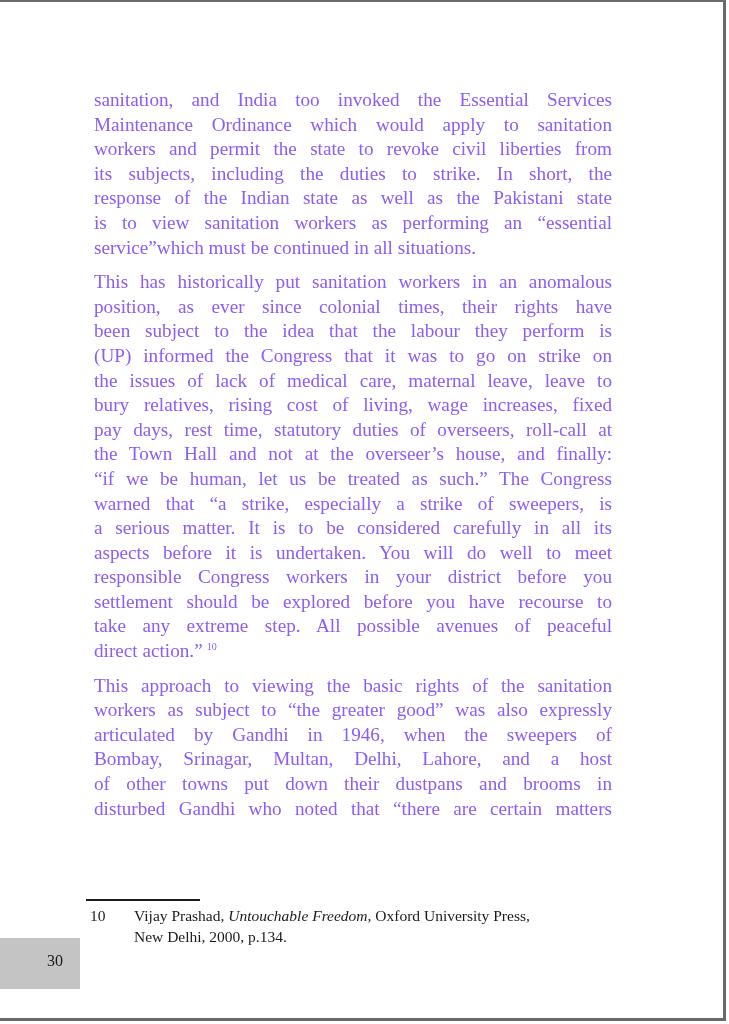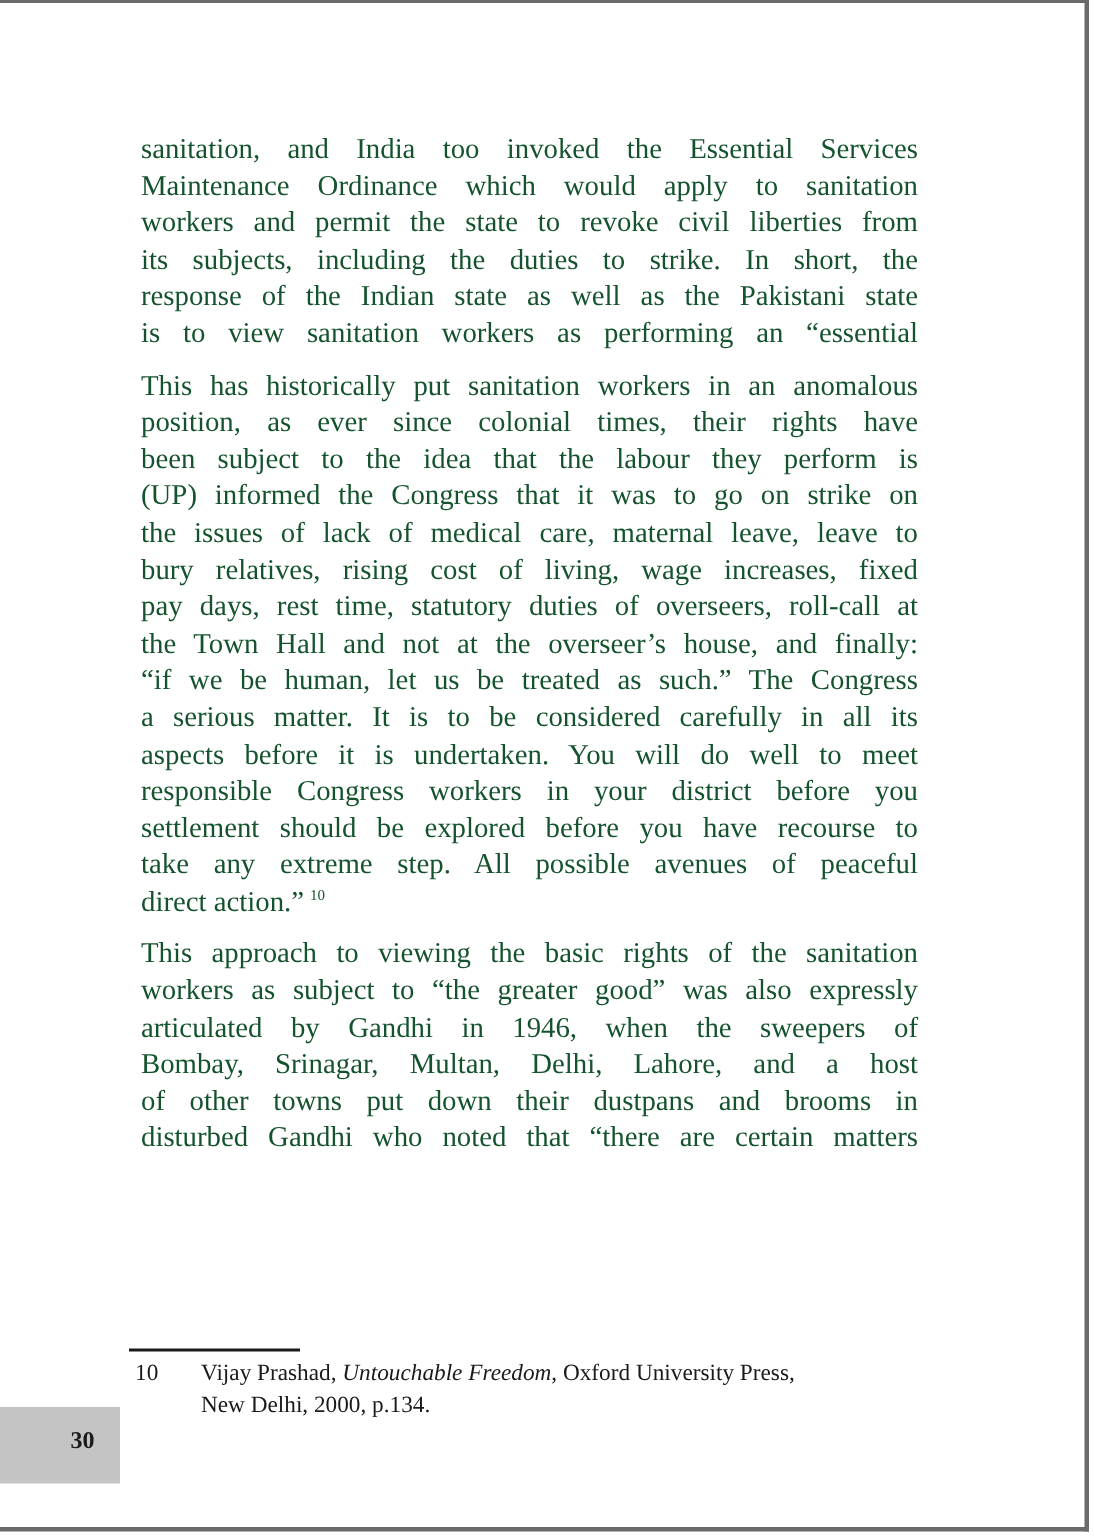--- a/index.html
+++ b/index.html
@@ -8,21 +8,21 @@
     position: absolute; left: 0; top: 0; width: 726px; height: 1021px;
     background: #ffffff;
     border-top: 2px solid #6a6a6a;
     border-right: 3px solid #6a6a6a;
     border-bottom: 3px solid #6a6a6a;
     box-sizing: border-box;
   }
   .text-column {
     position: absolute; left: 94px; top: 86px; width: 518px;
     font-family: "Liberation Serif", "DejaVu Serif", serif;
-    font-size: 19.2px; line-height: 24.6px; color: #14532d;
+    font-size: 19.2px; line-height: 24.6px; color: #8b5cf6;
   }
   .para { margin: 0 0 10px 0; text-align: justify; text-align-last: left; }
   .line { display: block; text-align: justify; text-align-last: justify; white-space: nowrap; }
   .line.last { text-align-last: left; }
   sup.fn { font-size: 10px; line-height: 0; vertical-align: 7px; margin-left: 4px; }
   .fn-rule {
     position: absolute; left: 86px; top: 897px; width: 114px; height: 0;
     border-top: 2px solid #1a1a1a;
   }
   .footnote {
@@ -33,49 +33,51 @@
   .fn-num { position: absolute; left: 0; top: 0; width: 30px; }
   .fn-body { margin-left: 44px; }
   .fn-body i { font-style: italic; }
   .page-tab {
     position: absolute; left: 0; top: 936px; width: 80px; height: 51px;
     background: #c4c4c4;
   }
   .page-number {
     position: absolute; right: 17px; top: 14px;
     font-family: "Liberation Serif", "DejaVu Serif", serif;
-    font-weight: bold; font-size: 16px; color: #1a1a1a; margin-left: 12px;
+    font-weight: normal; font-size: 16px; color: #1a1a1a; margin-left: 12px;
   }
 </style>
 </head>
 <body>
 
 <div class="page">
 
   <div class="text-column">
 
     <p class="para">
       <span class="line">sanitation, and India too invoked the Essential Services</span>
       <span class="line">Maintenance Ordinance which would apply to sanitation</span>
       <span class="line">workers and permit the state to revoke civil liberties from</span>
       <span class="line">its subjects, including the duties to strike.  In short, the</span>
       <span class="line">response of the Indian state as well as the Pakistani state</span>
       <span class="line">is to view sanitation workers as performing an “essential</span>
+      <span class="line last">service”which must be continued in all situations.</span>
     </p>
 
     <p class="para">
       <span class="line">This has historically put sanitation workers in an anomalous</span>
       <span class="line">position, as ever since colonial times, their rights have</span>
       <span class="line">been subject to the idea that the labour they perform is</span>
       <span class="line">(UP) informed the Congress that it was to go on strike on</span>
       <span class="line">the issues of lack of medical care, maternal leave, leave to</span>
       <span class="line">bury relatives, rising cost of living, wage increases, fixed</span>
       <span class="line">pay days, rest time, statutory duties of overseers, roll-call at</span>
       <span class="line">the Town Hall and not at the overseer’s house, and finally:</span>
       <span class="line">“if we be human, let us be treated as such.” The Congress</span>
+      <span class="line">warned that “a strike, especially a strike of sweepers, is</span>
       <span class="line">a serious matter. It is to be considered carefully in all its</span>
       <span class="line">aspects before it is undertaken. You will do well to meet</span>
       <span class="line">responsible Congress workers in your district before you</span>
       <span class="line">settlement should be explored before you have recourse to</span>
       <span class="line">take any extreme step. All possible avenues of peaceful</span>
       <span class="line last"><span>direct action.”</span><sup class="fn">10</sup></span>
     </p>
 
     <p class="para">
       <span class="line">This approach to viewing the basic rights of the sanitation</span>

